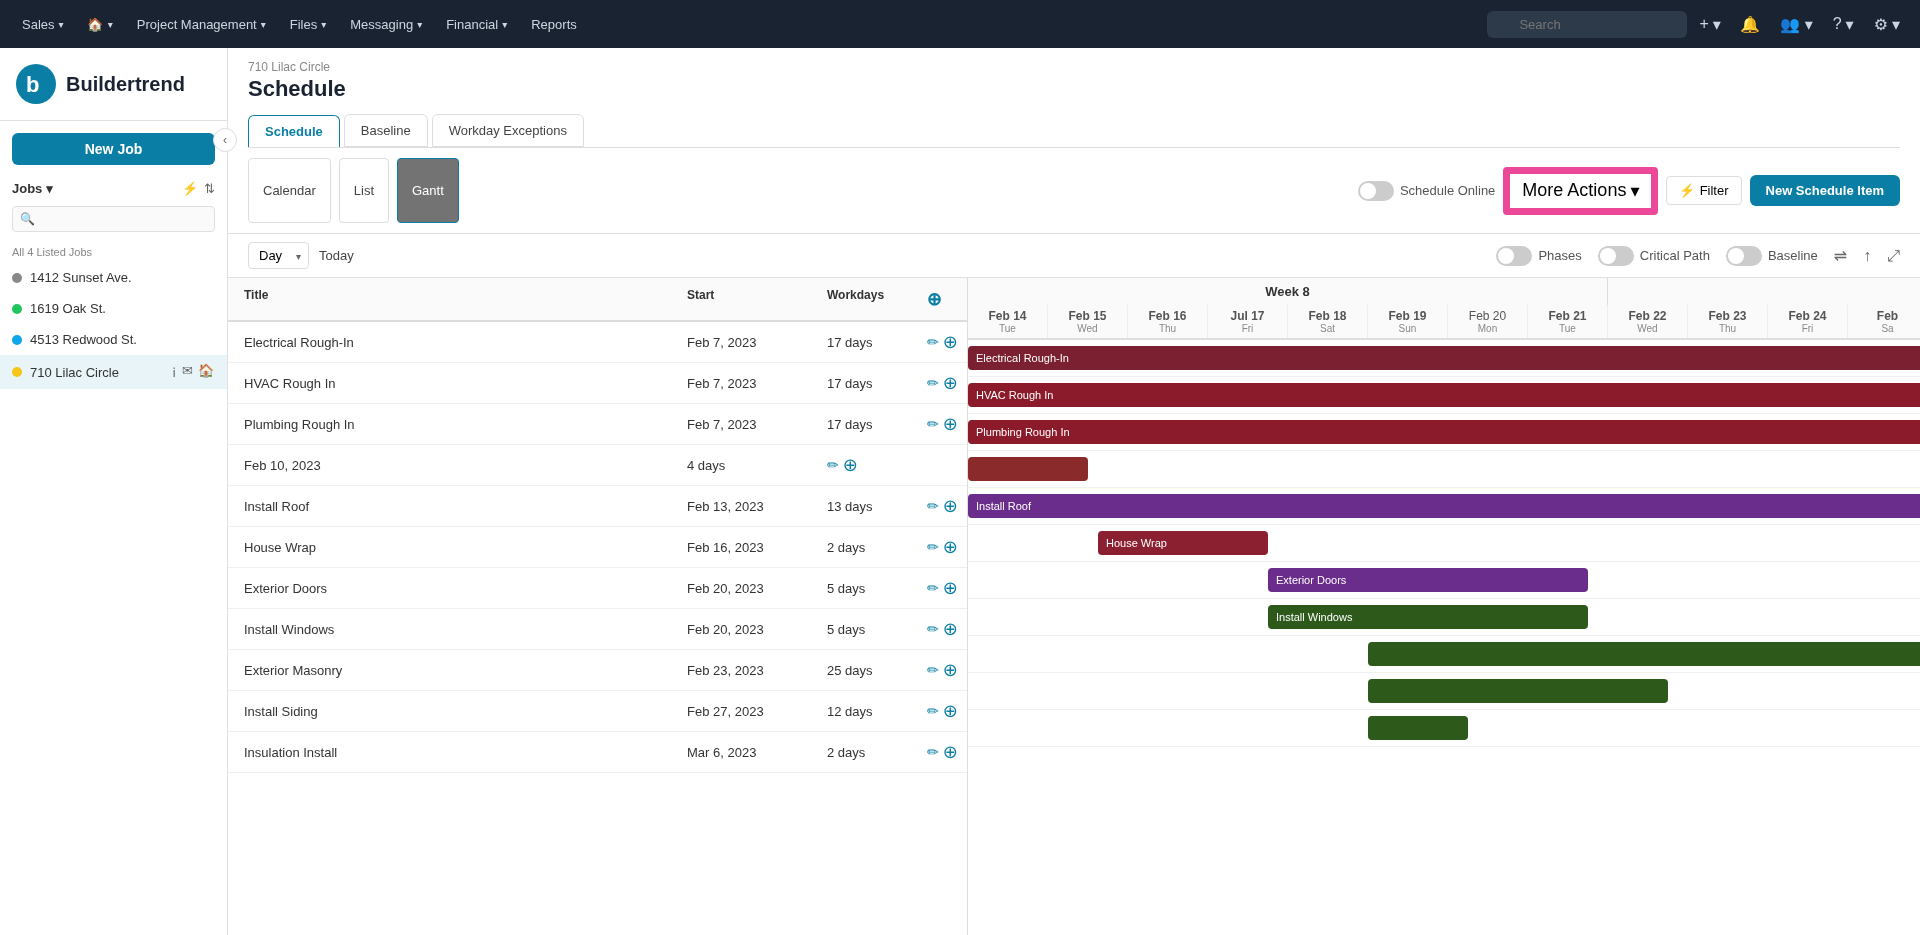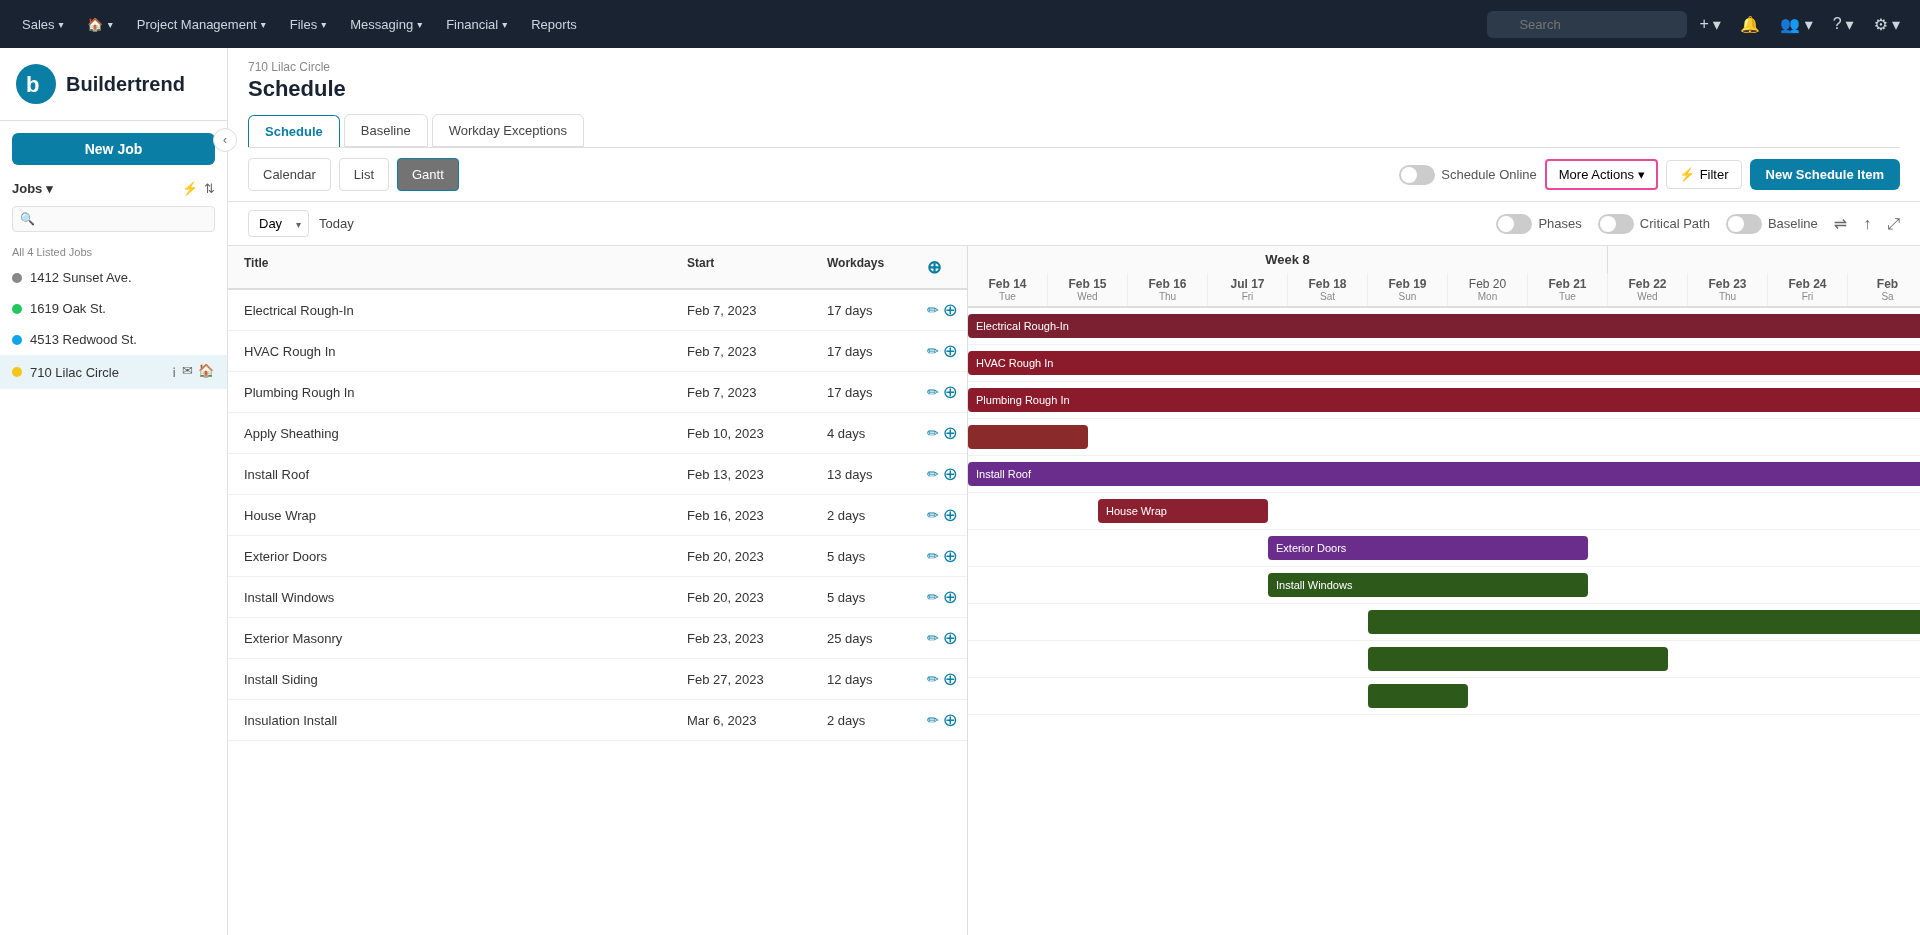--- a/index.html
+++ b/index.html
@@ -52,27 +52,27 @@
 
     
     .tabs-bar { display: flex; align-items: center; padding: 12px 20px 0; gap: 4px; border-bottom: none; }
     .tab { padding: 8px 16px; border: 1px solid #ddd; border-radius: 6px 6px 0 0; font-size: 13px; cursor: pointer; background: #fff; color: #444; border-bottom: none; }
     .tab.active { color: #0a7ea4; border-color: #0a7ea4; font-weight: 600; background: #fff; }
     .tab:not(.active) { border: 1px solid #ddd; border-bottom: 1px solid #ddd; }
     .tabs-divider { height: 1px; background: #ddd; margin: 0 20px; }
 
     
     .toolbar { display: flex; align-items: center; padding: 10px 20px; gap: 8px; border-bottom: 1px solid #e0e0e0; }
-    .view-btn { padding: 8px 14px; border: 1px solid #ddd; border-radius: 4px; background: #fff; font-size: 13px; cursor: pointer; color: #444; }
+    .view-btn { padding: 24px 14px; border: 1px solid #ddd; border-radius: 4px; background: #fff; font-size: 13px; cursor: pointer; color: #444; }
     .view-btn.active { background: #737373; color: #fff; border-color: #0a7ea4; }
     .toolbar-spacer { flex: 1; }
     .toggle-wrap { display: flex; align-items: center; gap: 6px; font-size: 13px; color: #555; }
     .toggle { width: 36px; height: 20px; background: #ccc; border-radius: 10px; position: relative; cursor: pointer; display: inline-block; flex-shrink: 0; }
     .toggle .knob { width: 16px; height: 16px; background: #fff; border-radius: 50%; position: absolute; top: 2px; left: 2px; transition: left 0.2s; }
-    .more-actions-btn { border: 2px solid #ec4899; border-radius: 4px; padding: 6px 12px; background: #fff; cursor: pointer; font-size: 13px; display: flex; align-items: center; gap: 4px; }
+    .more-actions-btn { border: 7px solid #ec4899; border-radius: 4px; padding: 6px 12px; background: #fff; cursor: pointer; font-size: 18px; display: flex; align-items: center; gap: 4px; }
     .filter-btn { border: 1px solid #ddd; border-radius: 4px; padding: 6px 12px; background: #fff; cursor: pointer; font-size: 13px; display: flex; align-items: center; gap: 4px; }
     .new-item-btn { background: #0a7ea4; color: #fff; border: none; border-radius: 6px; padding: 8px 16px; font-size: 13px; font-weight: 600; cursor: pointer; }
 
     
     .gantt-toolbar { display: flex; align-items: center; padding: 8px 20px; gap: 10px; border-bottom: 1px solid #e0e0e0; }
     .day-select { border: 1px solid #ddd; border-radius: 4px; padding: 5px 12px 5px 10px; font-size: 13px; background: #fff; cursor: pointer; appearance: none; -webkit-appearance: none; }
     .today-btn { font-size: 13px; color: #444; cursor: pointer; }
     .gantt-spacer { flex: 1; }
     .phase-toggles { display: flex; align-items: center; gap: 16px; }
     .phase-toggle-item { display: flex; align-items: center; gap: 6px; font-size: 13px; color: #555; }
@@ -325,21 +325,20 @@
             <div class="table-row">
     <div class="td">Plumbing Rough In</div>
     <div class="td">Feb 7, 2023</div>
     <div class="td">17 days</div>
     <div class="td actions">
       <span class="edit-icon">✏</span>
       <span class="add-circle">⊕</span>
     </div>
   </div>
             <div class="table-row">
-    <div class="td">Apply Sheathing</div>
     <div class="td">Feb 10, 2023</div>
     <div class="td">4 days</div>
     <div class="td actions">
       <span class="edit-icon">✏</span>
       <span class="add-circle">⊕</span>
     </div>
   </div>
             <div class="table-row">
     <div class="td">Install Roof</div>
     <div class="td">Feb 13, 2023</div>

